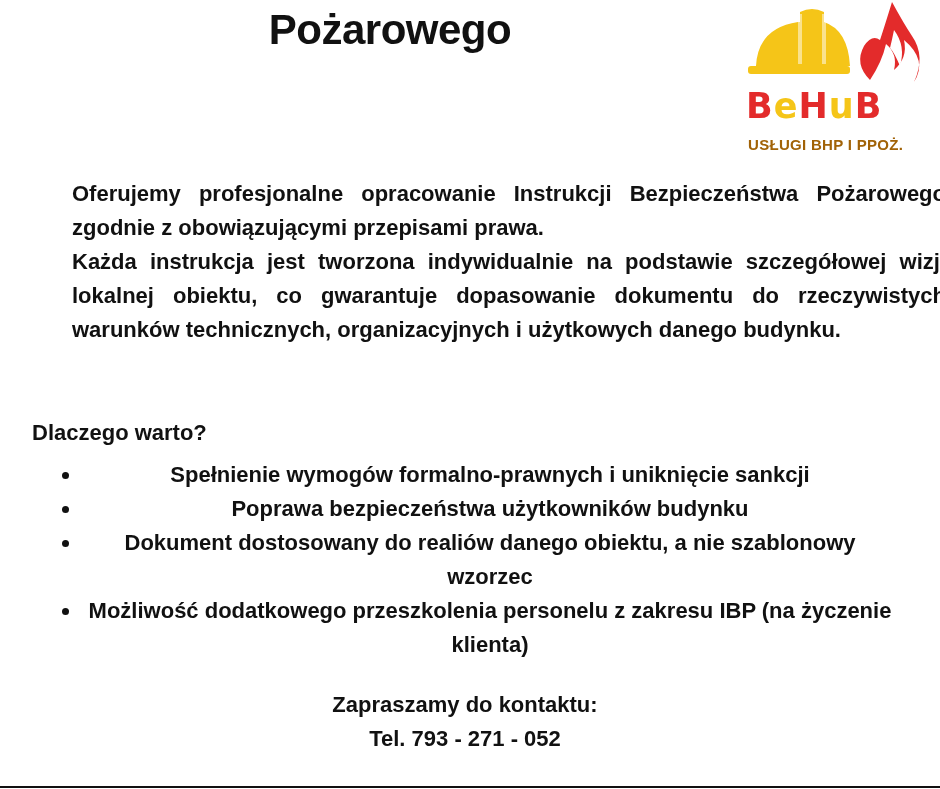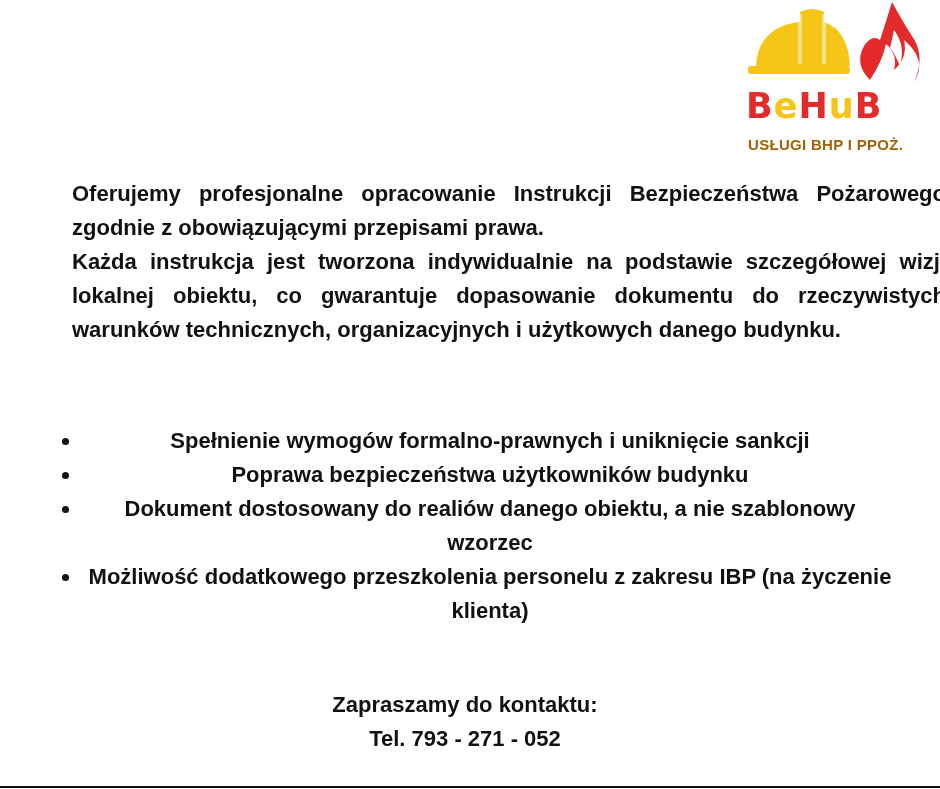--- a/index.html
+++ b/index.html
@@ -22,20 +22,21 @@
   .why ul { margin: 8px; padding-left: 42px; text-align: center; }
   .why li { padding-left: 0; }
   .contact { position: absolute; left: 0; top: 688px; width: 930px; text-align: center;
              font-weight: bold; font-size: 22px; line-height: 34px; }
   .bottom-line { position: absolute; left: 0; top: 786px; width: 940px; height: 2px; background: #111; }
 </style>
 </head>
 <body>
 
 <div class="title">
+  <div>Pożarowego</div>
 </div>
 
 <div class="logo">
   <svg width="196" height="90" viewBox="0 0 196 90">
 
     <path d="M12 66 Q14 28 54 22 L56 22 L56 12 Q68 6 80 12 L80 22 Q104 30 106 66 Z" fill="#f5c518"></path>
     <rect x="4" y="66" width="102" height="8" rx="3" fill="#f5c518"></rect>
     <rect x="54" y="14" width="4" height="50" fill="#ffffff" opacity="0.5"></rect>
     <rect x="78" y="14" width="4" height="50" fill="#ffffff" opacity="0.5"></rect>
   </svg>
@@ -48,20 +49,21 @@
   </div>
   <div class="logo-sub">USŁUGI BHP I PPOŻ.</div>
 </div>
 
 <div class="body-text">
   <p>Oferujemy profesjonalne opracowanie Instrukcji Bezpieczeństwa Pożarowego zgodnie z obowiązującymi przepisami prawa.</p>
   <p>Każda instrukcja jest tworzona indywidualnie na podstawie szczegółowej wizji lokalnej obiektu, co gwarantuje dopasowanie dokumentu do rzeczywistych warunków technicznych, organizacyjnych i użytkowych danego budynku.</p>
 </div>
 
 <div class="why">
+  <div>Dlaczego warto?</div>
   <ul>
     <li>Spełnienie wymogów formalno-prawnych i uniknięcie sankcji</li>
     <li>Poprawa bezpieczeństwa użytkowników budynku</li>
     <li>Dokument dostosowany do realiów danego obiektu, a nie szablonowy wzorzec</li>
     <li>Możliwość dodatkowego przeszkolenia personelu z zakresu IBP (na życzenie klienta)</li>
   </ul>
 </div>
 
 <div class="contact">
   <div>Zapraszamy do kontaktu:</div>

